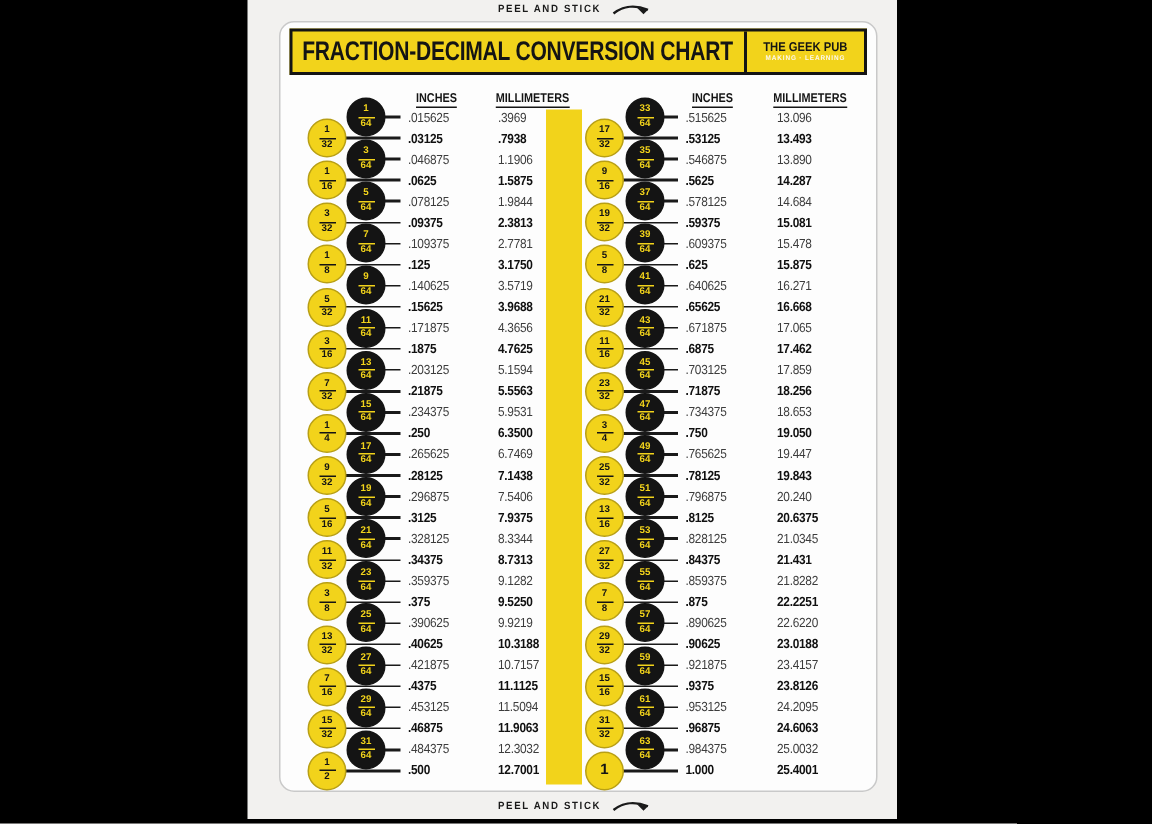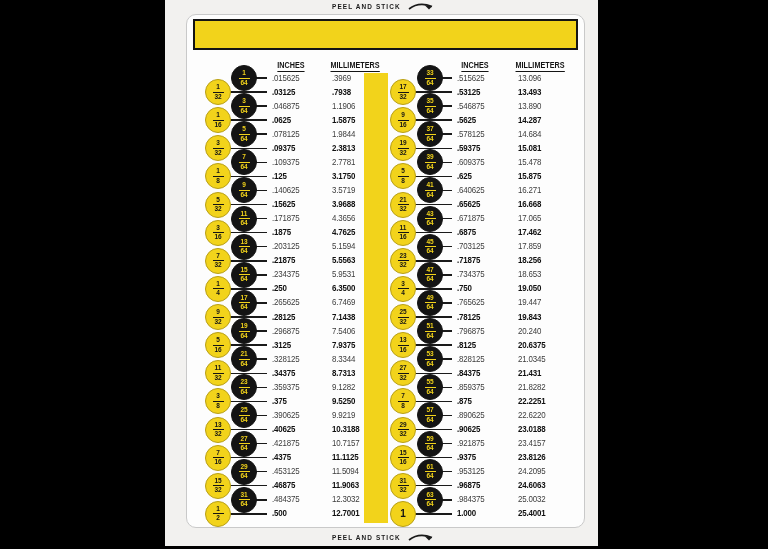--- a/index.html
+++ b/index.html
@@ -75,20 +75,27 @@
     <span class="peel-text">PEEL AND STICK</span>
     <svg class="swoosh" width="26" height="9" viewBox="0 0 26 9">
       <path d="M1,7 C8,1.5 15,1 24,4.5" stroke="#1a1a1a" stroke-width="1.6" fill="none"></path>
       <path d="M24,4.5 L16.5,3 L21,7.5 Z" fill="#1a1a1a"></path>
     </svg>
   </div>
 
   <div class="card">
 
     <div class="titlebar">
+      <div class="title-main">
+        <span>FRACTION-DECIMAL CONVERSION CHART</span>
+      </div>
+      <div class="brand">
+        <span class="brand-name">THE GEEK PUB</span>
+        <span class="brand-tag">MAKING · LEARNING</span>
+      </div>
     </div>
 
     <span class="colhead h1l">INCHES</span>
     <span class="colhead h2l">MILLIMETERS</span>
     <span class="colhead h1r">INCHES</span>
     <span class="colhead h2r">MILLIMETERS</span>
 
     <div class="midbar"></div>
 
     <div class="rows">

